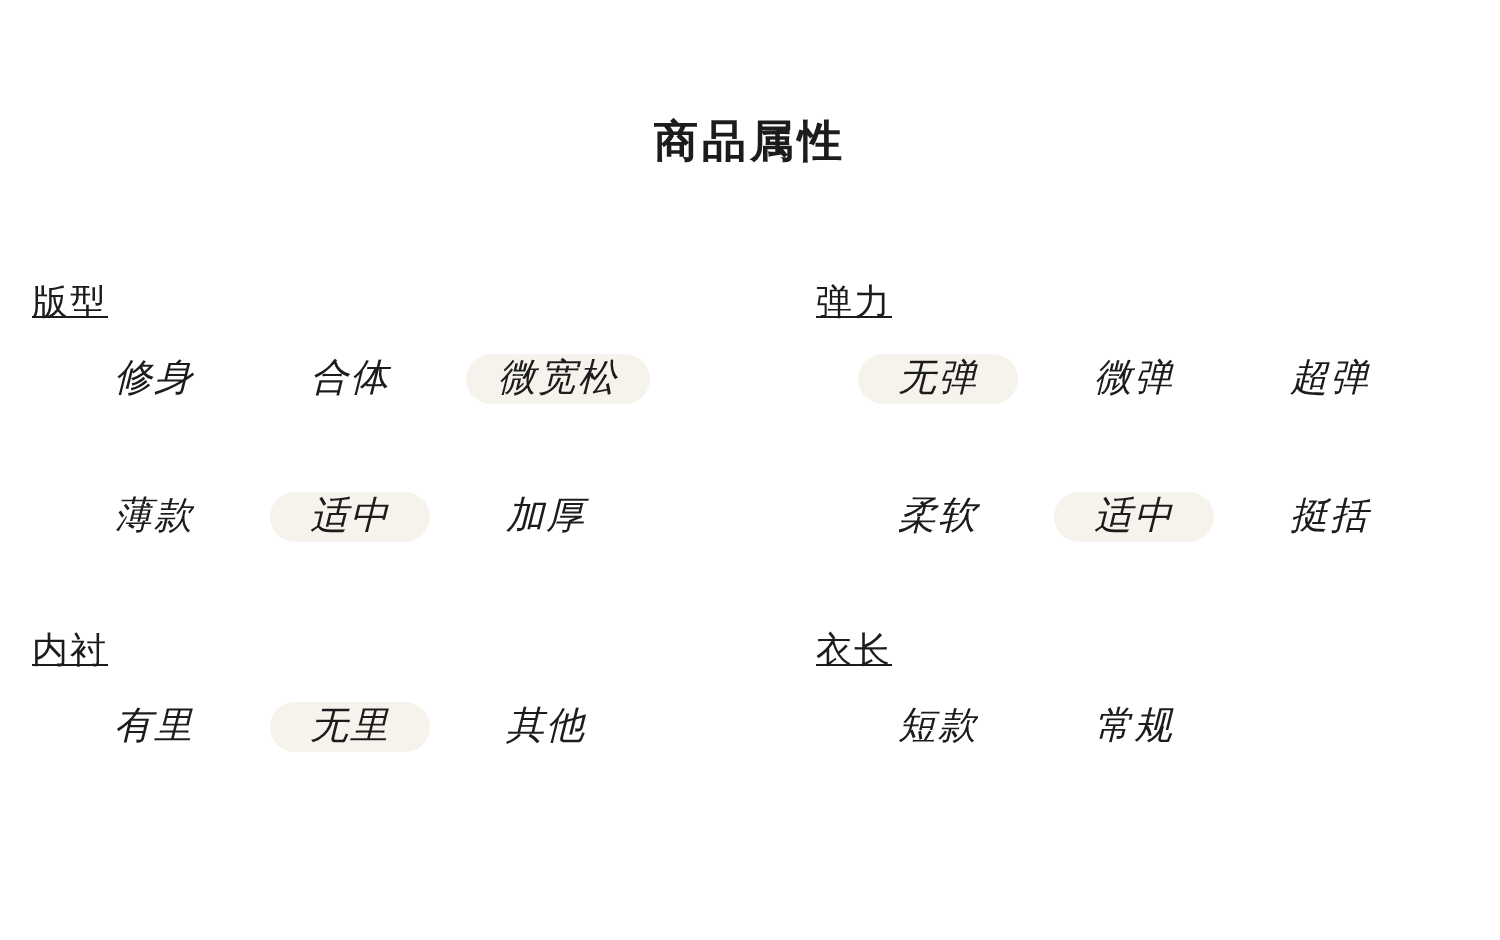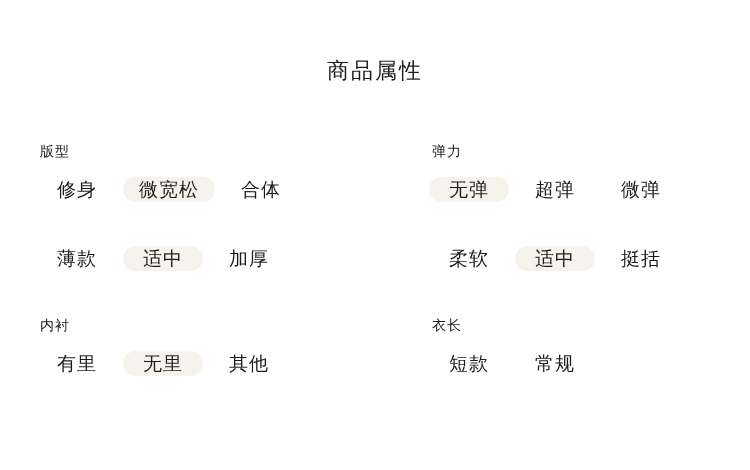--- a/index.html
+++ b/index.html
@@ -17,51 +17,53 @@
     overflow: hidden;
     font-family: "Liberation Sans", sans-serif;
     color: var(--text);
   }
   .title {
     margin: 0;
     padding-top: 58px;
     text-align: center;
     font-size: 22px;
     line-height: 26px;
-    font-weight: 400;
+    font-weight: 700;
     letter-spacing: 2px;
     color: var(--text);
   }
   .columns {
     display: flex;
     margin-top: 57px;
   }
   .col {
     width: 392px;
     flex: 0 0 392px;
   }
   .col.right {
     width: auto;
     flex: 1 1 auto;
   }
   .group {
     margin-bottom: 44px;
   }
   .group-label {
-    margin-left: 40px;
+    margin-left: 16px;
     margin-bottom: 16px;
-    font-size: 14px;
+    font-size: 18px;
     line-height: 20px;
     letter-spacing: 1px;
     color: var(--text);
+    text-decoration: underline;
   }
   .options {
     display: flex;
-    gap: 6px;
+    gap: 18px;
     margin-left: 37px;
+    font-style: italic;
   }
   .option {
     min-width: 80px;
     box-sizing: border-box;
     padding: 0 16px;
     height: 25px;
     line-height: 25px;
     text-align: center;
     font-size: 19px;
     letter-spacing: 1px;
@@ -82,22 +84,22 @@
   <h1 class="title">商品属性</h1>
 
   <div class="columns">
 
     <div class="col">
 
       <section class="group">
         <div class="group-label">版型</div>
         <div class="options">
           <span class="option" data-selected="false">修身</span>
+          <span class="option" data-selected="false">合体</span>
           <span class="option" data-selected="true">微宽松</span>
-          <span class="option" data-selected="false">合体</span>
         </div>
       </section>
 
       <section class="group">
         <div class="options">
           <span class="option" data-selected="false">薄款</span>
           <span class="option" data-selected="true">适中</span>
           <span class="option" data-selected="false">加厚</span>
         </div>
       </section>
@@ -112,22 +114,22 @@
       </section>
 
     </div>
 
     <div class="col right">
 
       <section class="group">
         <div class="group-label">弹力</div>
         <div class="options">
           <span class="option" data-selected="true">无弹</span>
+          <span class="option" data-selected="false">微弹</span>
           <span class="option" data-selected="false">超弹</span>
-          <span class="option" data-selected="false">微弹</span>
         </div>
       </section>
 
       <section class="group">
         <div class="options">
           <span class="option" data-selected="false">柔软</span>
           <span class="option" data-selected="true">适中</span>
           <span class="option" data-selected="false">挺括</span>
         </div>
       </section>

